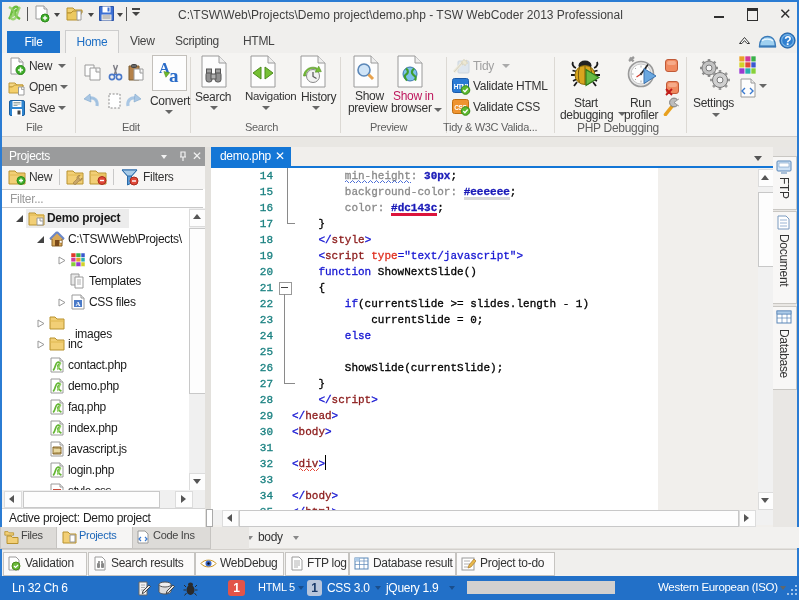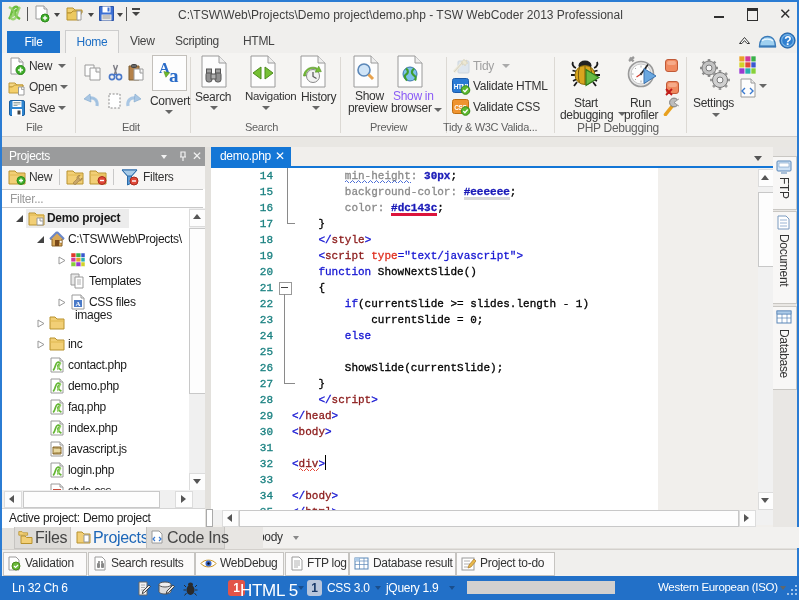--- a/index.html
+++ b/index.html
@@ -215,21 +215,21 @@
   <div class="ab txt" style="left:353px;top:36px;font-size:12px;color:#333;">Show</div>
   <div class="ab txt" style="left:346px;top:48px;font-size:12px;color:#333;">preview</div>
   <div class="ab" style="left:395px;top:2px;">
     <svg width="26" height="33" viewBox="0 0 26 33">
         <path d="M1 1h17l7 7v24H1z" fill="#fdfdfd" stroke="#9a9a9a"></path>
         <path d="M18 1v7h7" fill="#eee" stroke="#9a9a9a"></path>
         <circle cx="13" cy="19" r="7" fill="#7ec2ea" stroke="#3a76aa"></circle>
         <path d="M9 13.5c3 2 2 5 0 6s-1 4 1 6M17 13.5c-2 2-3 4-1 6s4 2 2 6" stroke="#3f9e2f" fill="none" stroke-width="2.2"></path>
       </svg>
     </div>
-  <div class="ab txt" style="left:391px;top:36px;font-size:12px;color:#8b5cf6;">Show in</div>
+  <div class="ab txt" style="left:391px;top:36px;font-size:12px;color:#be185d;">Show in</div>
   <div class="ab txt" style="left:389px;top:48px;font-size:12px;color:#333;">browser</div>
   <div class="ab" style="left:432px;top:55px;border:4px solid transparent;border-top:4px solid #666;"></div>
 
   <div class="ab" style="left:451px;top:4px;opacity:0.55;">
     <svg width="17" height="17" viewBox="0 0 17 17">
         <rect x="5" y="4" width="11" height="12" rx="1" fill="#cddcec" stroke="#aabccc"></rect>
         <path d="M1 15L10 5" stroke="#e8e2c8" stroke-width="3"></path>
         <path d="M1 15L10 5" stroke="#b8b29a" stroke-width="1" fill="none"></path>
         <path d="M11 2l1 2 2-1-1 2 2 1-2 1-1 2-1-2-2 1 1-2-2-1 2-1z" fill="#e8e0b8" stroke="#b8ac84" stroke-width="0.5"></path>
       </svg>
@@ -476,21 +476,21 @@
         <svg width="9" height="9" viewBox="0 0 9 9">
           <path d="M2 1l6 3.5L2 8z" fill="#fff" stroke="#999"></path>
         </svg>
       </div>
     <div class="ab" style="left:47px;top:107px;">
         <svg width="16" height="16" viewBox="0 0 16 16">
           <path d="M1 2h5l2 2h7v10H1z" fill="#f2cf76" stroke="#b8922e"></path>
           <path d="M1 6h14" stroke="#e0b850"></path>
         </svg>
       </div>
-    <div class="ab txt" style="left:66px;top:100px;padding-left:7px;">images</div>
+    <div class="ab txt" style="left:66px;top:119px;padding-left:7px;">images</div>
     <div class="ab" style="left:34px;top:132px;">
         <svg width="9" height="9" viewBox="0 0 9 9">
           <path d="M2 1l6 3.5L2 8z" fill="#fff" stroke="#999"></path>
         </svg>
       </div>
     <div class="ab" style="left:47px;top:128px;">
         <svg width="16" height="16" viewBox="0 0 16 16">
           <path d="M1 2h5l2 2h7v10H1z" fill="#f2cf76" stroke="#b8922e"></path>
           <path d="M1 6h14" stroke="#e0b850"></path>
         </svg>
@@ -706,21 +706,21 @@
   <div class="ab" style="left:0;top:159px;width:23px;height:82px;background:#f8f7f6;border:1px solid #c9c7c3;border-left:none;">
     <svg class="ab" style="left:3px;top:3px;" width="16" height="15" viewBox="0 0 16 15">
         <rect x="1" y="1" width="14" height="12" fill="#fff" stroke="#5b87b8"></rect>
         <path d="M1 4h14M1 8h14M6 1v12M11 1v12" stroke="#5b87b8" stroke-width="0.7"></path>
         <rect x="1" y="1" width="14" height="3" fill="#aecbe8" stroke="#5b87b8" stroke-width="0.7"></rect>
       </svg>
     <div class="ab txt" style="left:4px;top:22px;font-size:12px;color:#333;writing-mode:vertical-rl;">Database</div>
   </div>
 </div>
 
-<div class="ab" id="lbtabs" style="left:14px;top:527px;width:249px;height:22px;background:#e8e6e3;font-size:16px;">
+<div class="ab" id="lbtabs" style="left:0;top:527px;width:249px;height:22px;background:#e8e6e3;font-size:11px;">
   <div class="ab" style="left:0px;top:0px;width:55px;height:21px;background:#dddbd8;border:1px solid #c6c4c1;border-top:none;">
     <svg class="ab" style="left:3px;top:3px;" width="15" height="14" viewBox="0 0 15 14">
         <path d="M1 2h4l1.5 1.5H12v3H1z" fill="#f2cf76" stroke="#b8922e" transform="scale(0.8)"></path>
         <path d="M3 6h4l1.5 1.5H14v6H3z" fill="#f2cf76" stroke="#b8922e"></path>
       </svg>
     <div class="ab txt" style="left:20px;top:2px;color:#444;">Files</div>
   </div>
   <div class="ab" style="left:56px;top:0px;width:75px;height:21px;background:#f6f5f4;border:1px solid #c6c4c1;border-top:none;">
     <svg class="ab" style="left:5px;top:3px;" width="15" height="14" viewBox="0 0 15 14">
         <path d="M1 2h5l2 2h6v9H1z" fill="#f2cf76" stroke="#b8922e"></path>
@@ -800,21 +800,21 @@
       <path d="M1 3.5v7c0 1.4 2.7 2.5 6 2.5s6-1.1 6-2.5v-7" fill="#dcdcdc" stroke="#555"></path>
       <ellipse cx="7" cy="3.5" rx="6" ry="2.5" fill="#eee" stroke="#555"></ellipse>
       <path d="M16.5 5.5l-6 6-2.2 1.2.6-2.6 6-6z" fill="#e8e8e8" stroke="#333" stroke-width="0.9"></path>
     </svg>
   <svg class="ab" style="left:183px;top:5px;" width="15" height="15" viewBox="0 0 15 15">
       <ellipse cx="7.5" cy="9" rx="4" ry="5" fill="#2a2a2a"></ellipse>
       <ellipse cx="7.5" cy="3.5" rx="2.5" ry="2" fill="#2a2a2a"></ellipse>
       <path d="M3 6L1 4M12 6l2-2M3 9H0.5M14.5 9H12M3.5 12l-2 2.5M11.5 12l2 2.5" stroke="#2a2a2a" fill="none"></path>
     </svg>
   <div class="ab" style="left:228px;top:4px;width:17px;height:16px;background:#e25449;border-radius:3px;color:#fff;font-size:12px;text-align:center;line-height:16px;font-weight:bold;">1</div>
-  <div class="ab txt" style="left:240px;top:5px;font-size:17px;color:#fff;text-align:right;">HTML 5</div>
+  <div class="ab txt" style="left:258px;top:5px;font-size:11px;color:#fff;text-align:right;">HTML 5</div>
   <div class="ab" style="left:298px;top:10px;border:3px solid transparent;border-top:4px solid #1a4e8c;"></div>
   <div class="ab" style="left:307px;top:4px;width:15px;height:16px;background:#b8c6dc;border-radius:3px;color:#1a3a6a;font-size:12px;text-align:center;line-height:16px;font-weight:bold;">1</div>
   <div class="ab txt" style="left:327px;top:5px;font-size:12px;color:#fff;">CSS 3.0</div>
   <div class="ab" style="left:375px;top:10px;border:3px solid transparent;border-top:4px solid #1a4e8c;"></div>
   <div class="ab txt" style="left:386px;top:5px;font-size:12px;color:#fff;">jQuery 1.9</div>
   <div class="ab" style="left:449px;top:10px;border:3px solid transparent;border-top:4px solid #1a4e8c;"></div>
   <div class="ab" style="left:467px;top:5px;width:148px;height:13px;background:#d2d0cf;"></div>
   <div class="ab txt" style="left:658px;top:5px;font-size:11.5px;color:#fff;">Western European (ISO)</div>
   <div class="ab" style="left:780px;top:10px;border:3px solid transparent;border-top:4px solid #62676a;"></div>
   <svg class="ab" style="left:787px;top:9px;" width="12" height="10" viewBox="0 0 12 10">

